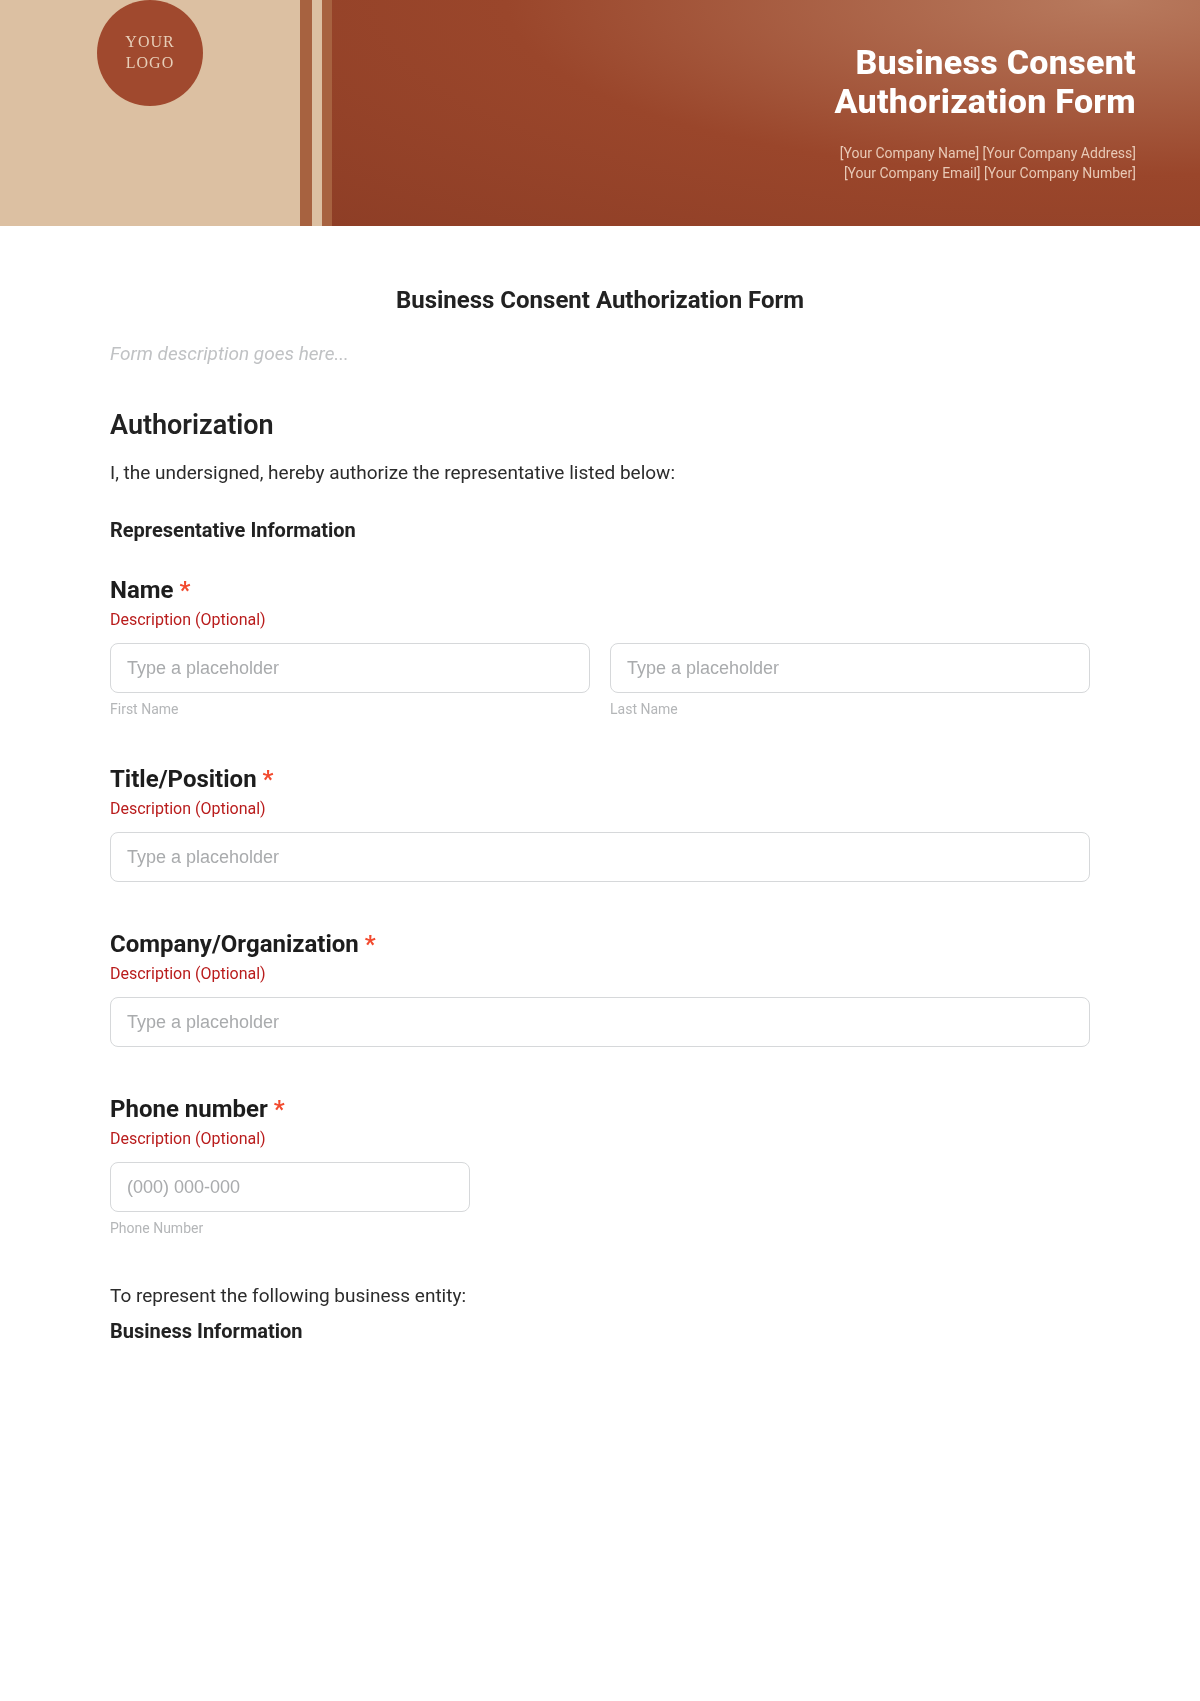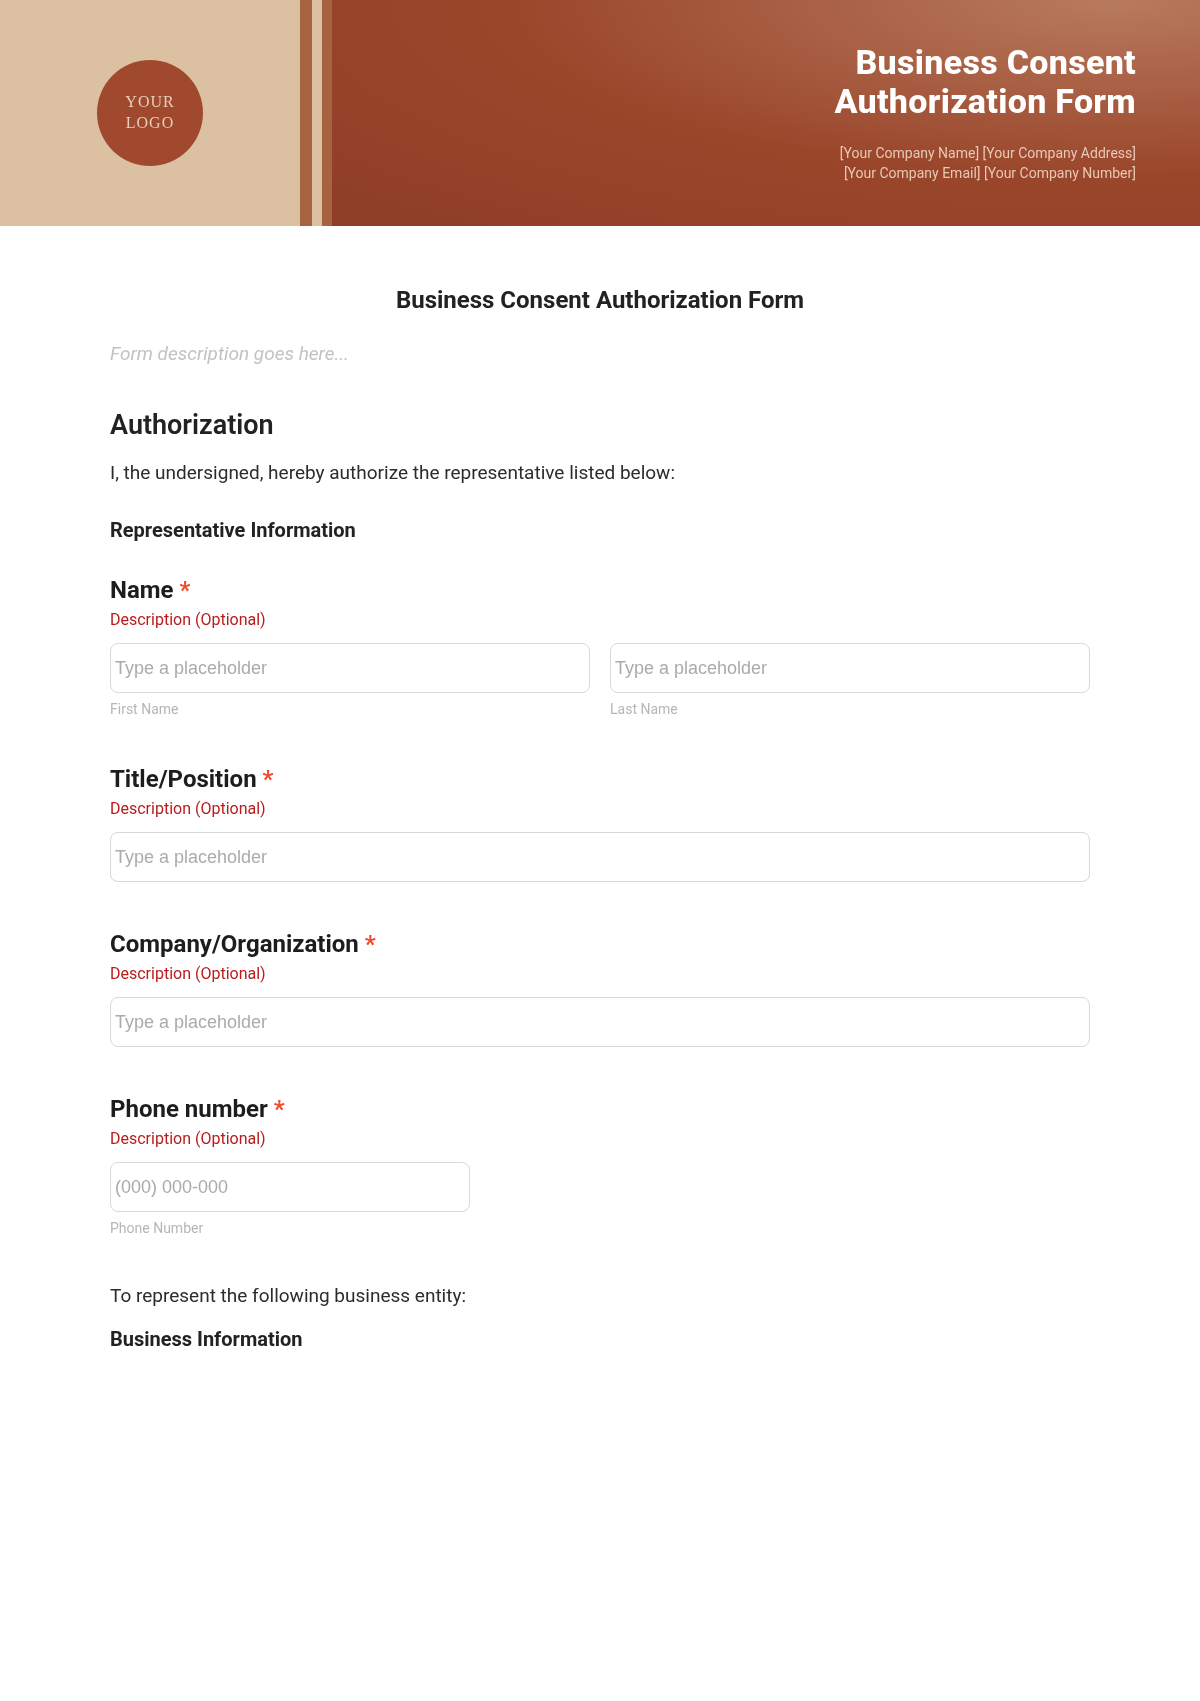--- a/index.html
+++ b/index.html
@@ -11,21 +11,21 @@
   }
   .banner {
     display: flex;
     height: 226px;
     width: 100%;
   }
   .banner-left {
     width: 300px;
     background: #dcc0a2;
     display: flex;
-    align-items: center;
+    align-items: flex-start;
     justify-content: center;
     position: relative;
   }
   .logo-circle {
     width: 106px;
     height: 106px;
     border-radius: 50%;
     background: #a0492e;
     display: flex;
     align-items: center;
@@ -120,21 +120,21 @@
   .row {
     display: flex;
     gap: 20px;
   }
   .col { flex: 1; display: flex; flex-direction: column; }
   input[type="text"] {
     width: 100%;
     height: 50px;
     border: 1px solid #d6d8da;
     border-radius: 8px;
-    padding: 0 4px;
+    padding: 0 16px;
     font-size: 18px;
     color: #333;
     outline: none;
     background: #fff;
   }
   input[type="text"]::placeholder {
     color: #a9abad;
     font-style: normal;
   }
   .italic-ph::placeholder { font-style: italic; color:#b6b8ba; }
@@ -222,17 +222,17 @@
   <div class="field phone-field">
     <div class="field-label">
       <span>Phone number</span>
       <span class="req">*</span>
     </div>
     <div class="field-desc">Description (Optional)</div>
     <input type="text" placeholder="(000) 000-000" style="">
     <div class="sublabel">Phone Number</div>
   </div>
 
-  <p class="section-text" style="margin-bottom:20px;">To represent the following business entity:</p>
+  <p class="section-text" style="margin-bottom:12px;">To represent the following business entity:</p>
 
   <h3 class="subsection-title" style="margin-bottom:0;">Business Information</h3>
 
 </div>
 
 </body></html>

